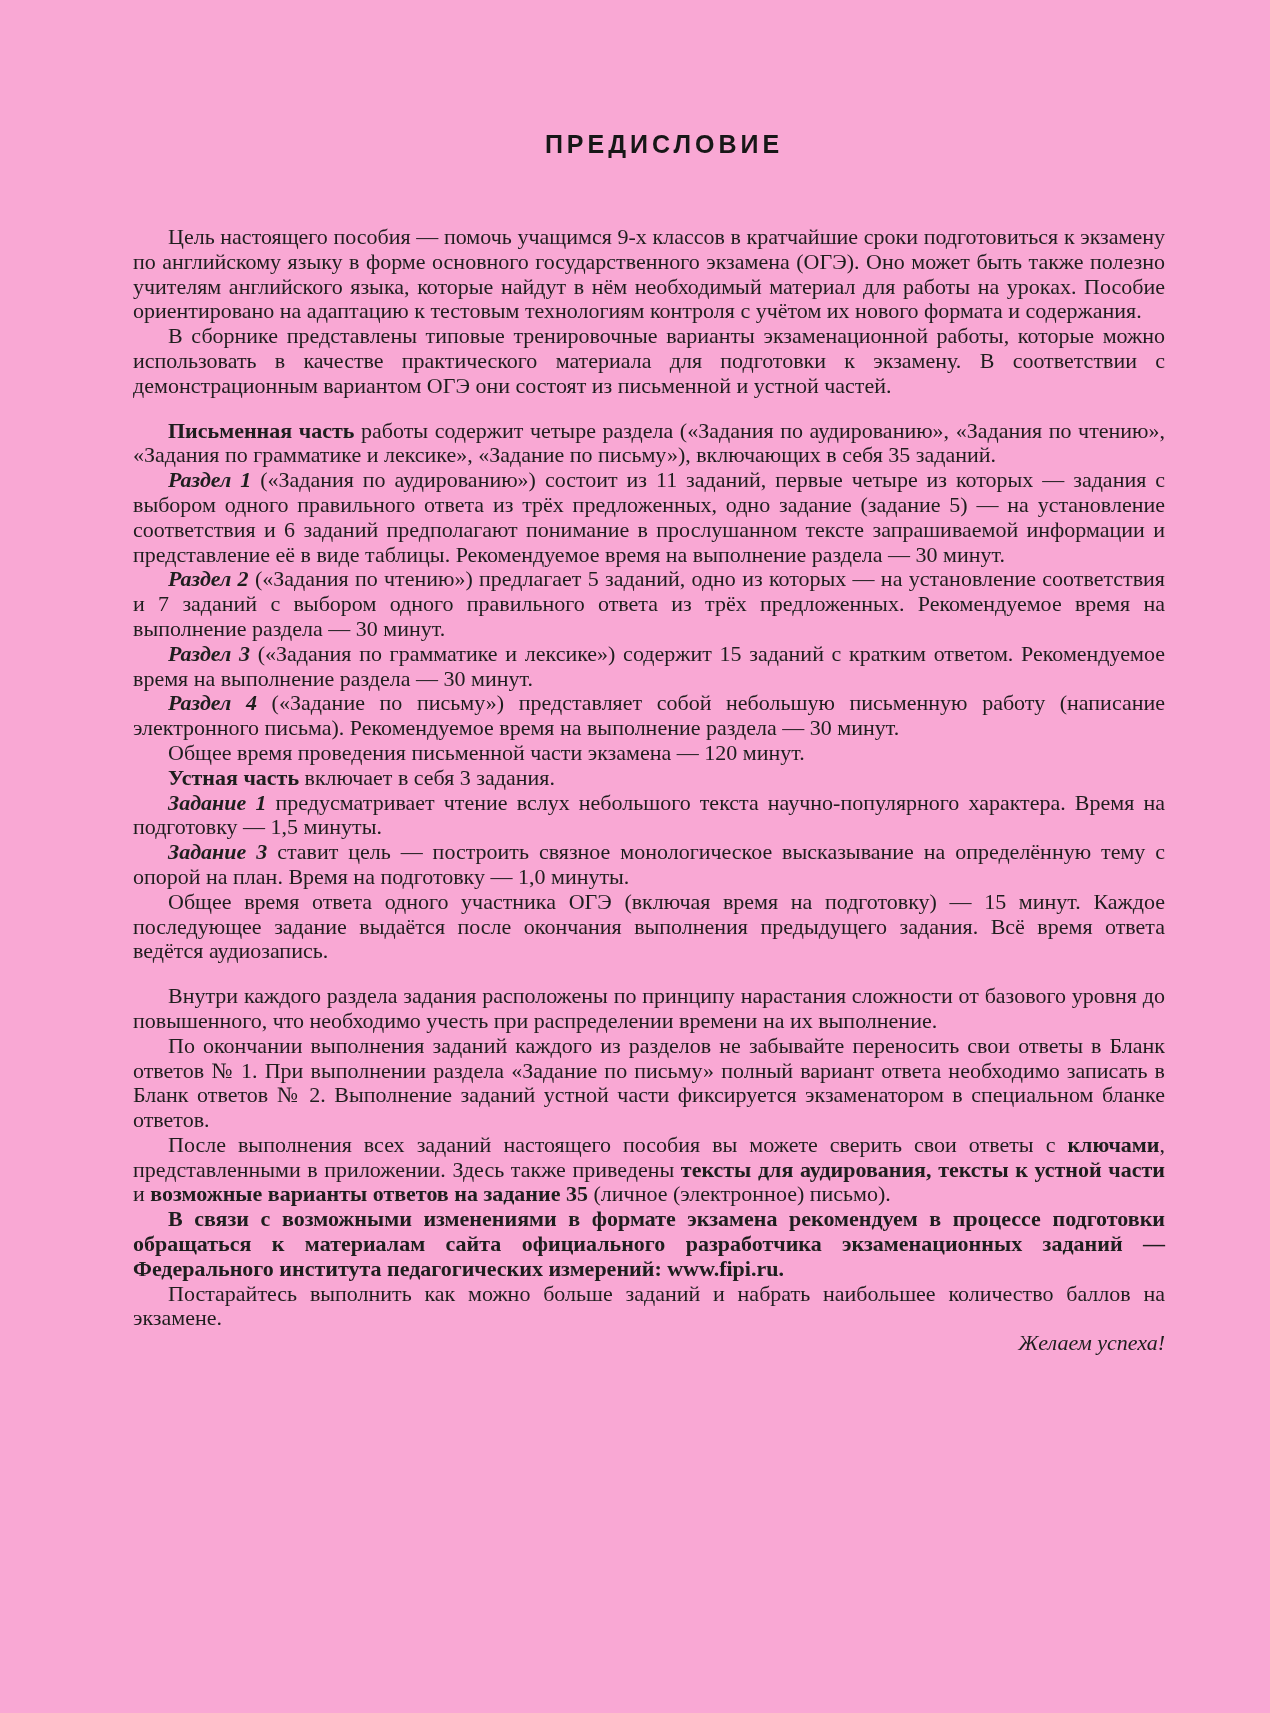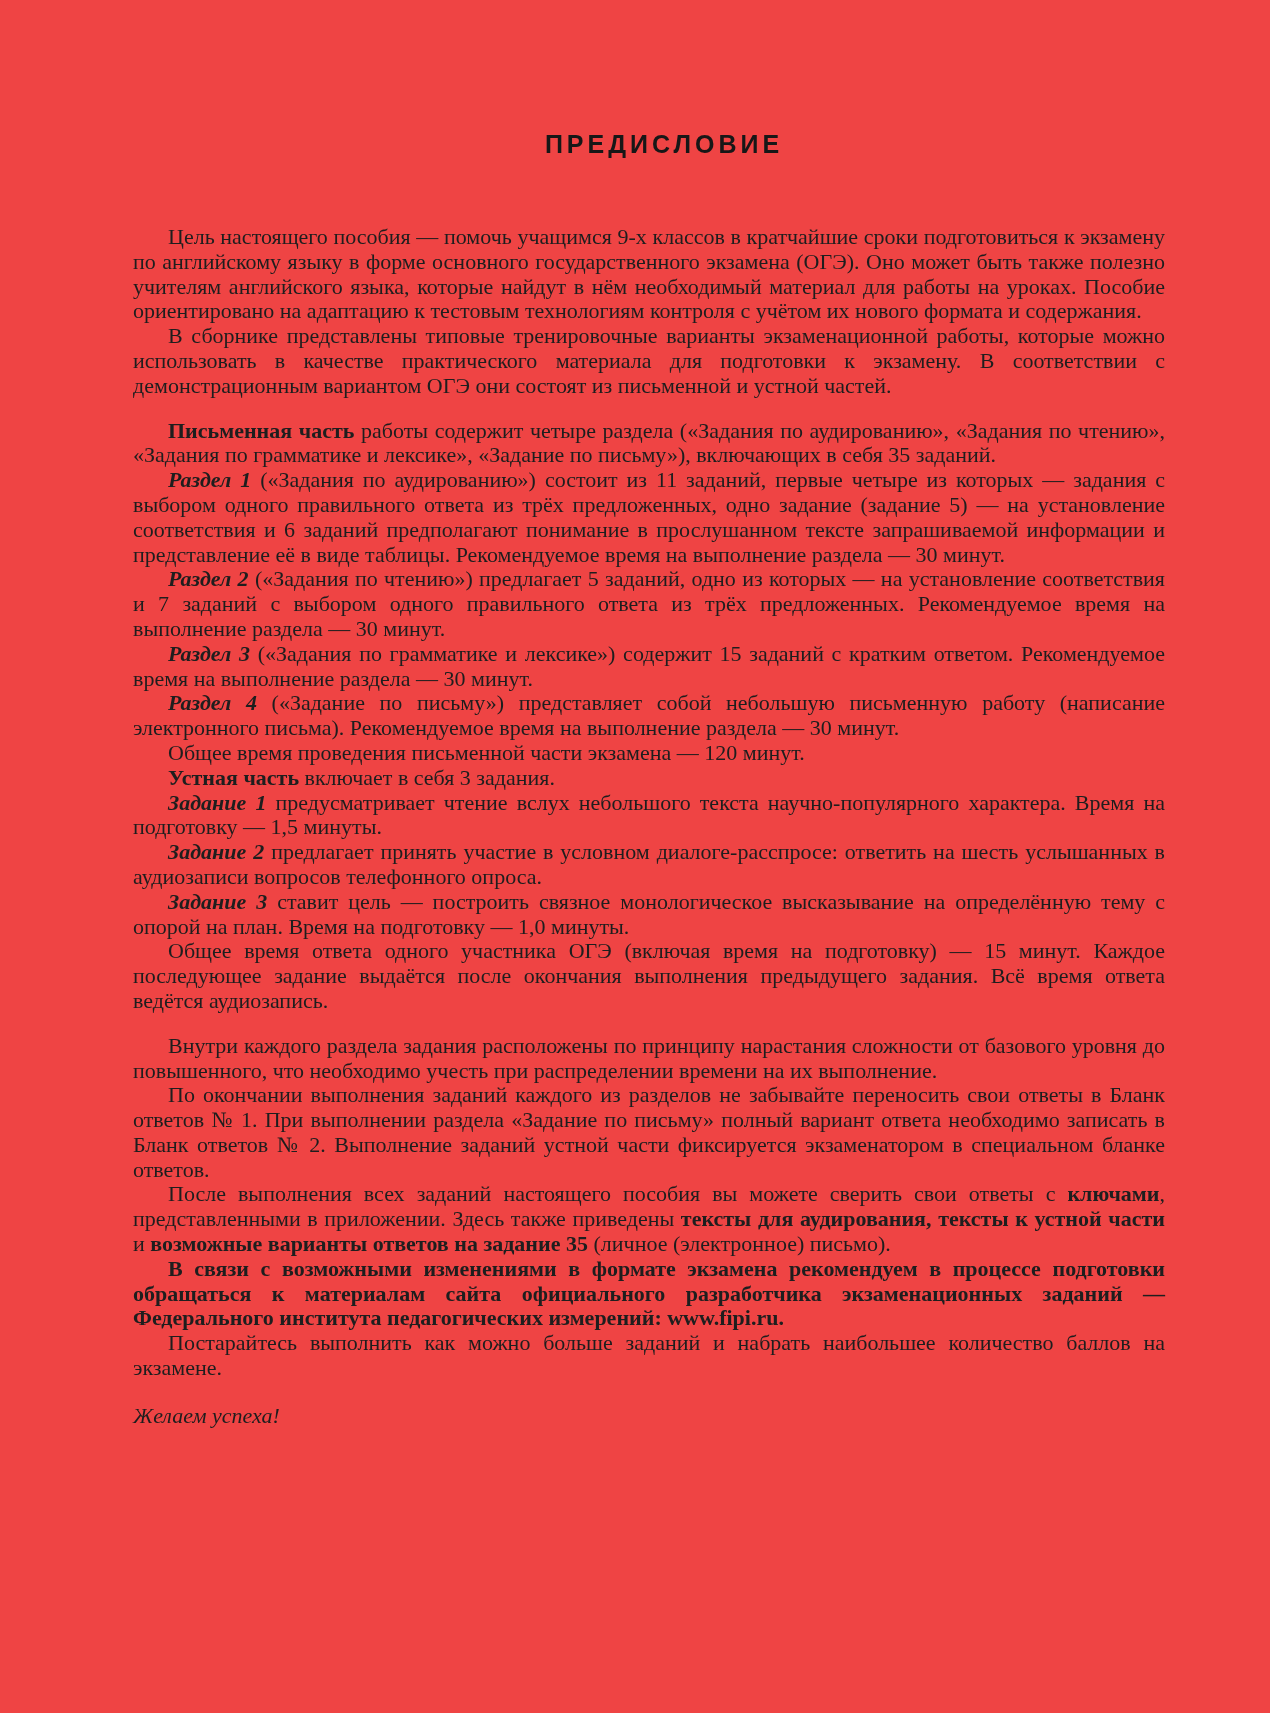--- a/index.html
+++ b/index.html
@@ -1,20 +1,20 @@
 <!DOCTYPE html>
 <html lang="ru"><head>
 <meta charset="utf-8">
 <style>
   html, body { margin: 0; padding: 0; background: #ffffff; }
   .page {
     position: relative;
     width: 1270px;
     height: 1713px;
-    background: #ef4444;
+    background: #f9a8d4;
     overflow: hidden;
   }
   .title {
     position: absolute;
     top: 130px;
     left: 148px;
     width: 1032px;
     margin: 0;
     text-align: center;
     font-family: "Liberation Sans", sans-serif;
@@ -33,22 +33,22 @@
     font-size: 22px;
     line-height: 24.8px;
     color: #1e1e1e;
     text-align: justify;
     hyphens: auto;
     -webkit-hyphens: auto;
   }
   .para { margin: 0; text-indent: 35px; }
   .para.section-start { margin-top: 20px; }
   .para.closing {
-    margin-top: 23px;
-    text-align: left;
+    margin-top: 0;
+    text-align: right;
     text-indent: 0;
     font-style: italic;
   }
   .bold { font-weight: 700; }
   .italic { font-style: italic; }
 </style>
 </head>
 <body>
 
 <div class="page">
@@ -57,21 +57,20 @@
       <p class="para"><span>Цель настоящего пособия — помочь учащимся 9-х классов в кратчайшие сроки подготовиться к экзамену по английскому языку в форме основного государственного экзамена (ОГЭ). Оно может быть также полезно учителям английского языка, которые найдут в нём необходимый материал для работы на уроках. Пособие ориентировано на адаптацию к тестовым технологиям контроля с учётом их нового формата и содержания.</span></p>
       <p class="para"><span>В сборнике представлены типовые тренировочные варианты экзаменационной работы, которые можно использовать в качестве практического материала для подготовки к экзамену. В соответствии с демонстрационным вариантом ОГЭ они состоят из письменной и устной частей.</span></p>
       <p class="para section-start"><span class="bold">Письменная часть</span><span> работы содержит четыре раздела («Задания по аудированию», «Задания по чтению», «Задания по грамматике и лексике», «Задание по письму»), включающих в себя 35 заданий.</span></p>
       <p class="para"><span class="bold italic">Раздел 1</span><span> («Задания по аудированию») состоит из 11 заданий, первые четыре из которых — задания с выбором одного правильного ответа из трёх предложенных, одно задание (задание 5) — на установление соответствия и 6 заданий предполагают понимание в прослушанном тексте запрашиваемой информации и представление её в виде таблицы. Рекомендуемое время на выполнение раздела — 30 минут.</span></p>
       <p class="para"><span class="bold italic">Раздел 2</span><span> («Задания по чтению») предлагает 5 заданий, одно из которых — на установление соответствия и 7 заданий с выбором одного правильного ответа из трёх предложенных. Рекомендуемое время на выполнение раздела — 30 минут.</span></p>
       <p class="para"><span class="bold italic">Раздел 3</span><span> («Задания по грамматике и лексике») содержит 15 заданий с кратким ответом. Рекомендуемое время на выполнение раздела — 30 минут.</span></p>
       <p class="para"><span class="bold italic">Раздел 4</span><span> («Задание по письму») представляет собой небольшую письменную работу (написание электронного письма). Рекомендуемое время на выполнение раздела — 30 минут.</span></p>
       <p class="para"><span>Общее время проведения письменной части экзамена — 120 минут.</span></p>
       <p class="para"><span class="bold">Устная часть</span><span> включает в себя 3 задания.</span></p>
       <p class="para"><span class="bold italic">Задание 1</span><span> предусматривает чтение вслух небольшого текста научно-популярного характера. Время на подготовку — 1,5 минуты.</span></p>
-      <p class="para"><span class="bold italic">Задание 2</span><span> предлагает принять участие в условном диалоге-расспросе: ответить на шесть услышанных в аудиозаписи вопросов телефонного опроса.</span></p>
       <p class="para"><span class="bold italic">Задание 3</span><span> ставит цель — построить связное монологическое высказывание на определённую тему с опорой на план. Время на подготовку — 1,0 минуты.</span></p>
       <p class="para"><span>Общее время ответа одного участника ОГЭ (включая время на подготовку) — 15 минут. Каждое последующее задание выдаётся после окончания выполнения предыдущего задания. Всё время ответа ведётся аудиозапись.</span></p>
       <p class="para section-start"><span>Внутри каждого раздела задания расположены по принципу нарастания сложности от базового уровня до повышенного, что необходимо учесть при распределении времени на их выполнение.</span></p>
       <p class="para"><span>По окончании выполнения заданий каждого из разделов не забывайте переносить свои ответы в Бланк ответов № 1. При выполнении раздела «Задание по письму» полный вариант ответа необходимо записать в Бланк ответов № 2. Выполнение заданий устной части фиксируется экзаменатором в специальном бланке ответов.</span></p>
       <p class="para"><span>После выполнения всех заданий настоящего пособия вы можете сверить свои ответы с </span><span class="bold">ключами</span><span>, представленными в приложении. Здесь также приведены </span><span class="bold">тексты для аудирования, тексты к устной части</span><span> и </span><span class="bold">возможные варианты ответов на задание 35</span><span> (личное (электронное) письмо).</span></p>
       <p class="para"><span class="bold">В связи с возможными изменениями в формате экзамена рекомендуем в процессе подготовки обращаться к материалам сайта официального разработчика экзаменационных заданий — Федерального института педагогических измерений: www.fipi.ru.</span></p>
       <p class="para"><span>Постарайтесь выполнить как можно больше заданий и набрать наибольшее количество баллов на экзамене.</span></p>
       <p class="para closing"><span class="italic">Желаем успеха!</span></p>
     </div>
 </div>

